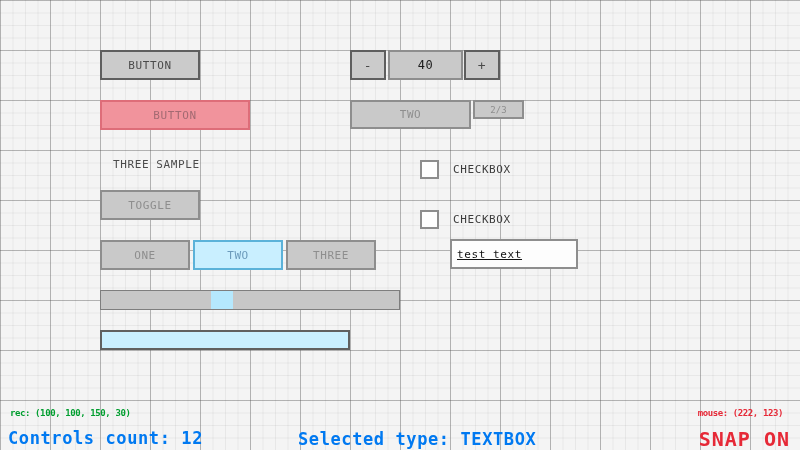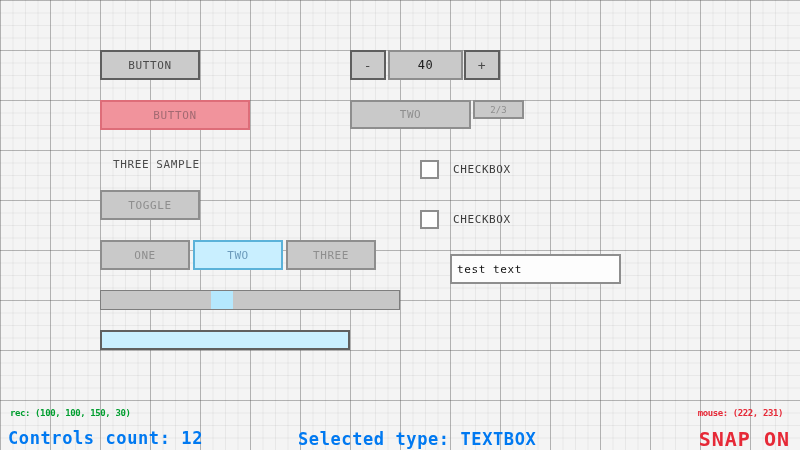--- a/index.html
+++ b/index.html
@@ -77,21 +77,21 @@
 
   <div class="cb-row" style="position:absolute;left:420px;top:160px;">
     <div class="cb-box"></div>
     <span class="cb-label">CHECKBOX</span>
   </div>
   <div class="cb-row" style="position:absolute;left:420px;top:210px;">
     <div class="cb-box"></div>
     <span class="cb-label">CHECKBOX</span>
   </div>
 
-  <div class="ctrl white textbox" style="left:450px;top:254px;width:171px;height:30px;">test text</div>
+  <div class="ctrl white textbox" style="left:450px;top:239px;width:128px;height:30px;text-decoration:underline;">test text</div>
 
   <div class="status-small green" style="left:10px;top:408px;">rec: (100, 100, 150, 30)</div>
   <div class="status-big blue-text" style="left:8px;top:428px;">Controls count: 12</div>
   <div class="status-big blue-text" style="left:298px;top:429px;">Selected type: TEXTBOX</div>
-  <div class="status-small red-text" style="right:17px;top:408px;">mouse: (222, 231)</div>
+  <div class="status-small red-text" style="right:17px;top:408px;">mouse: (222, 123)</div>
   <div class="status-big red-text" style="right:10px;top:427px;font-size:20px;letter-spacing:1px;margin-left:41px;">SNAP ON</div>
 
 </div>
 
 </body></html>

